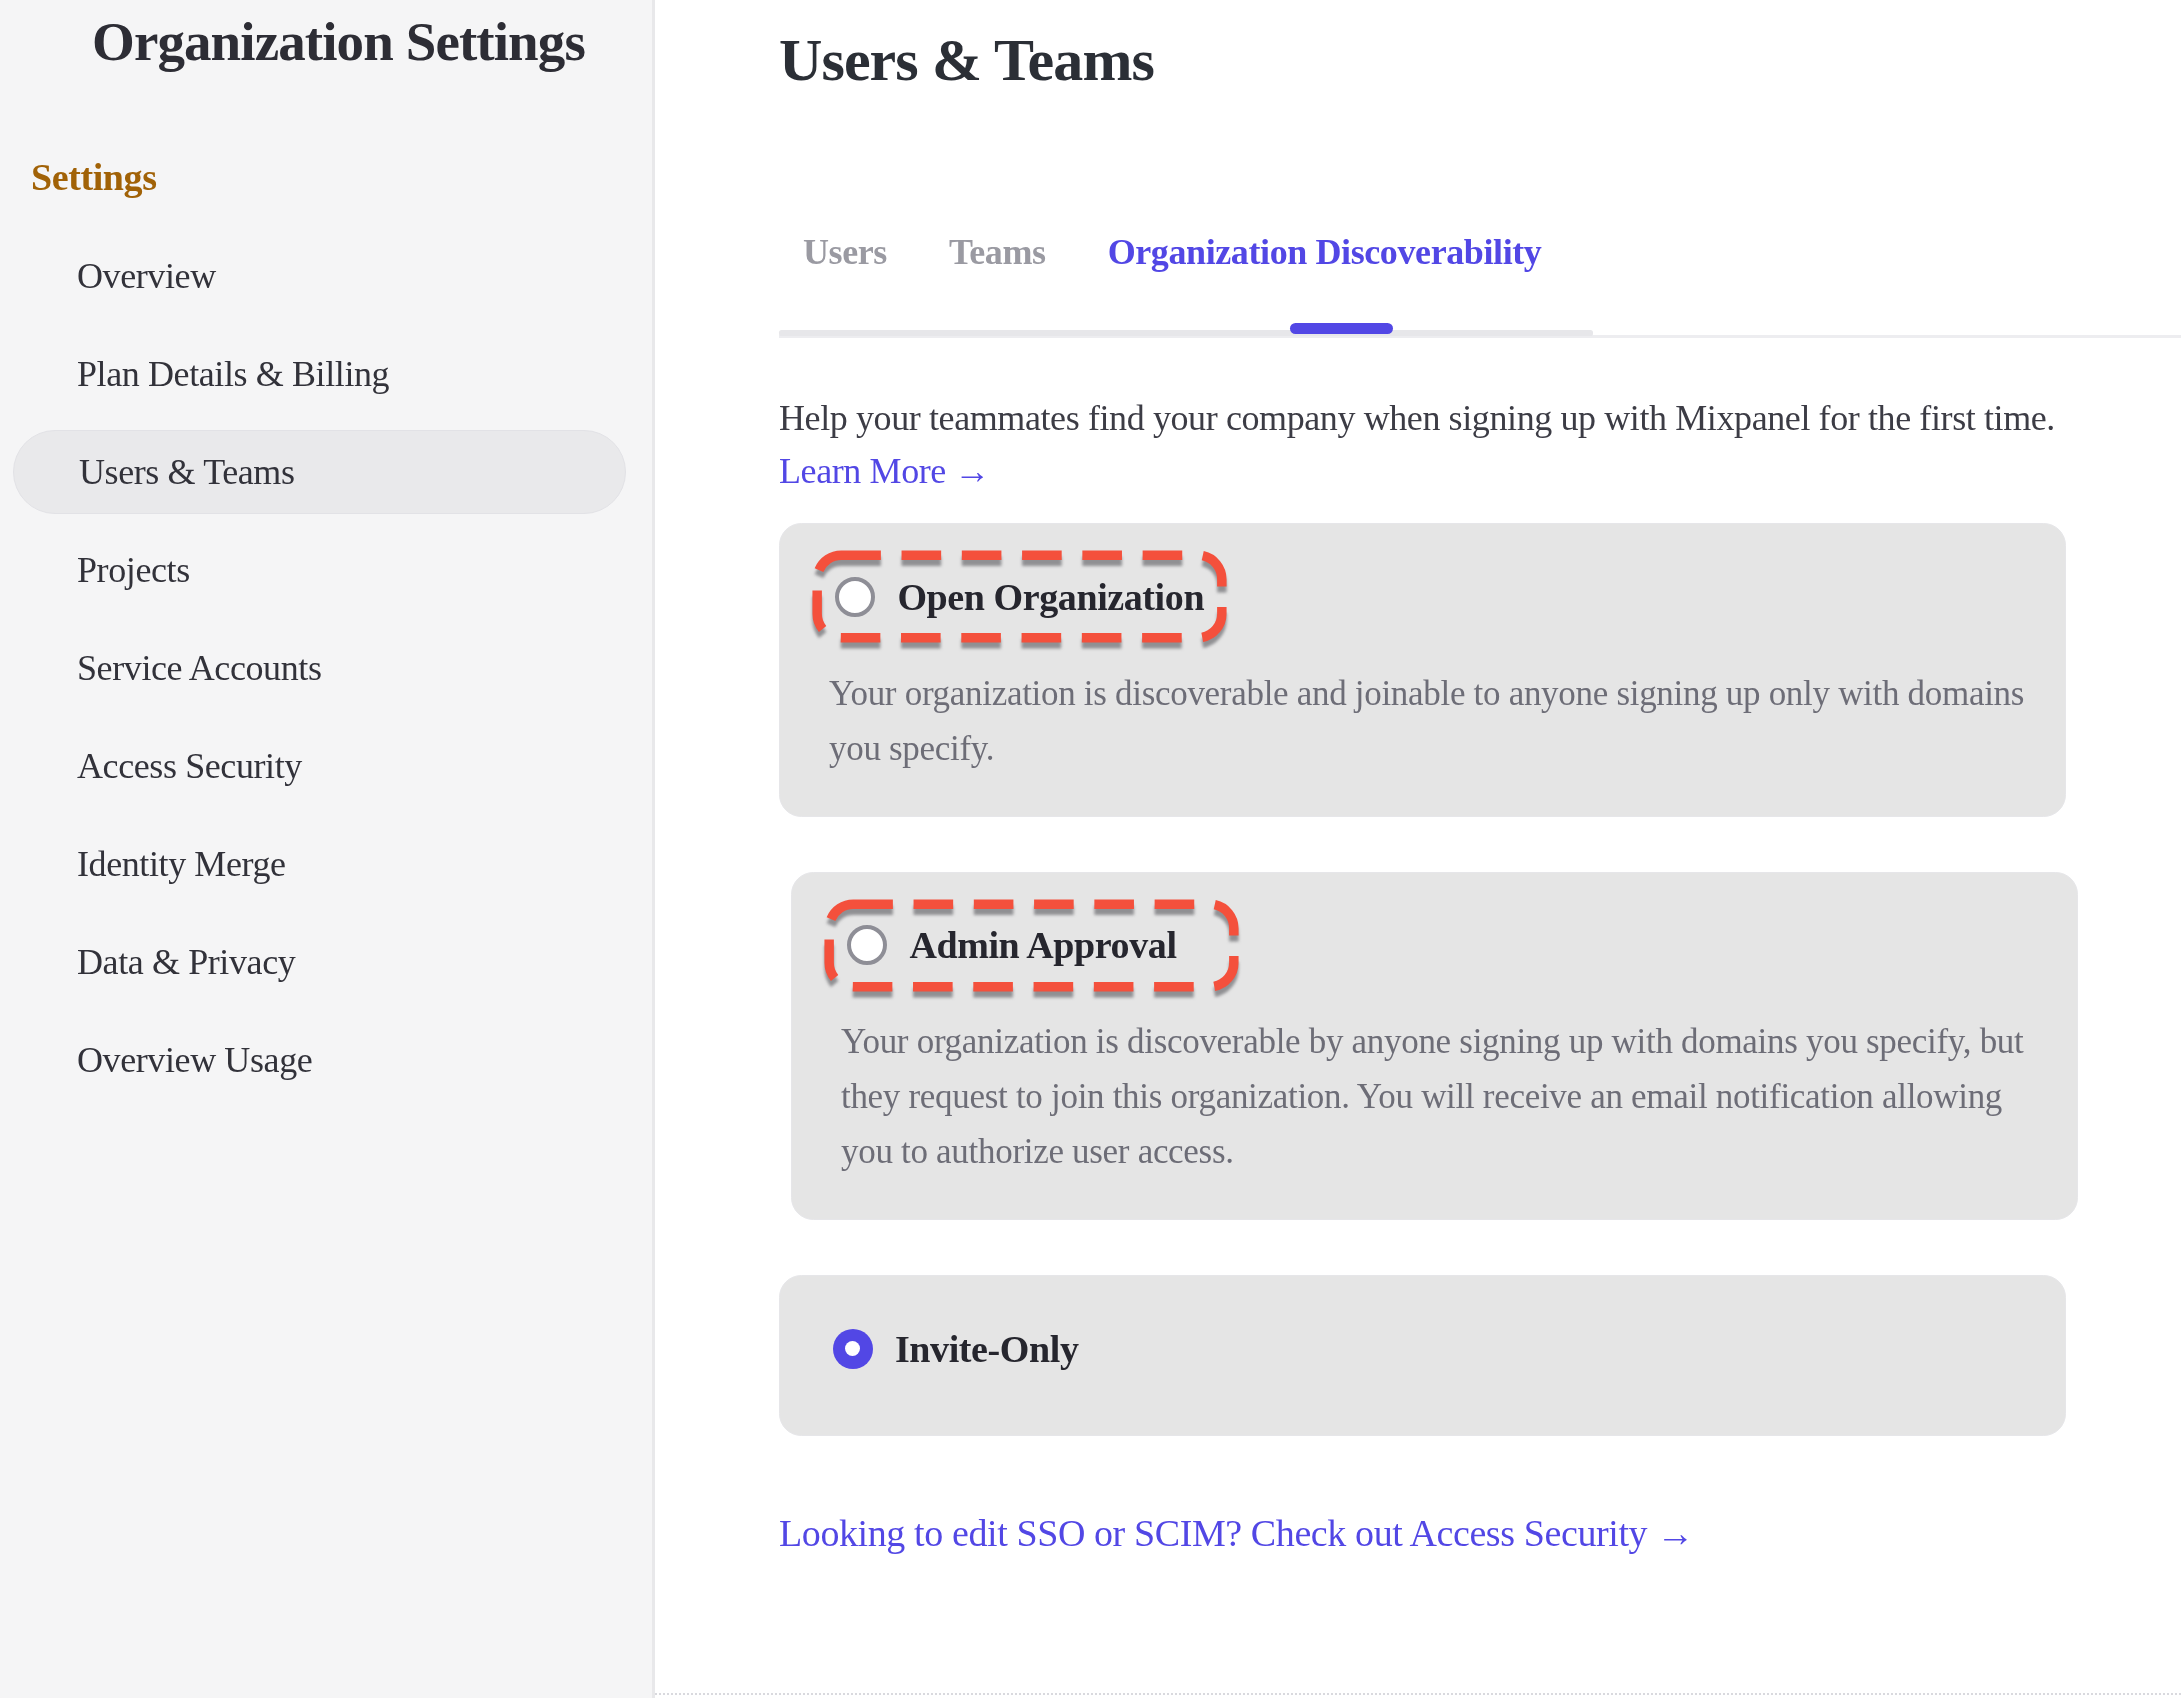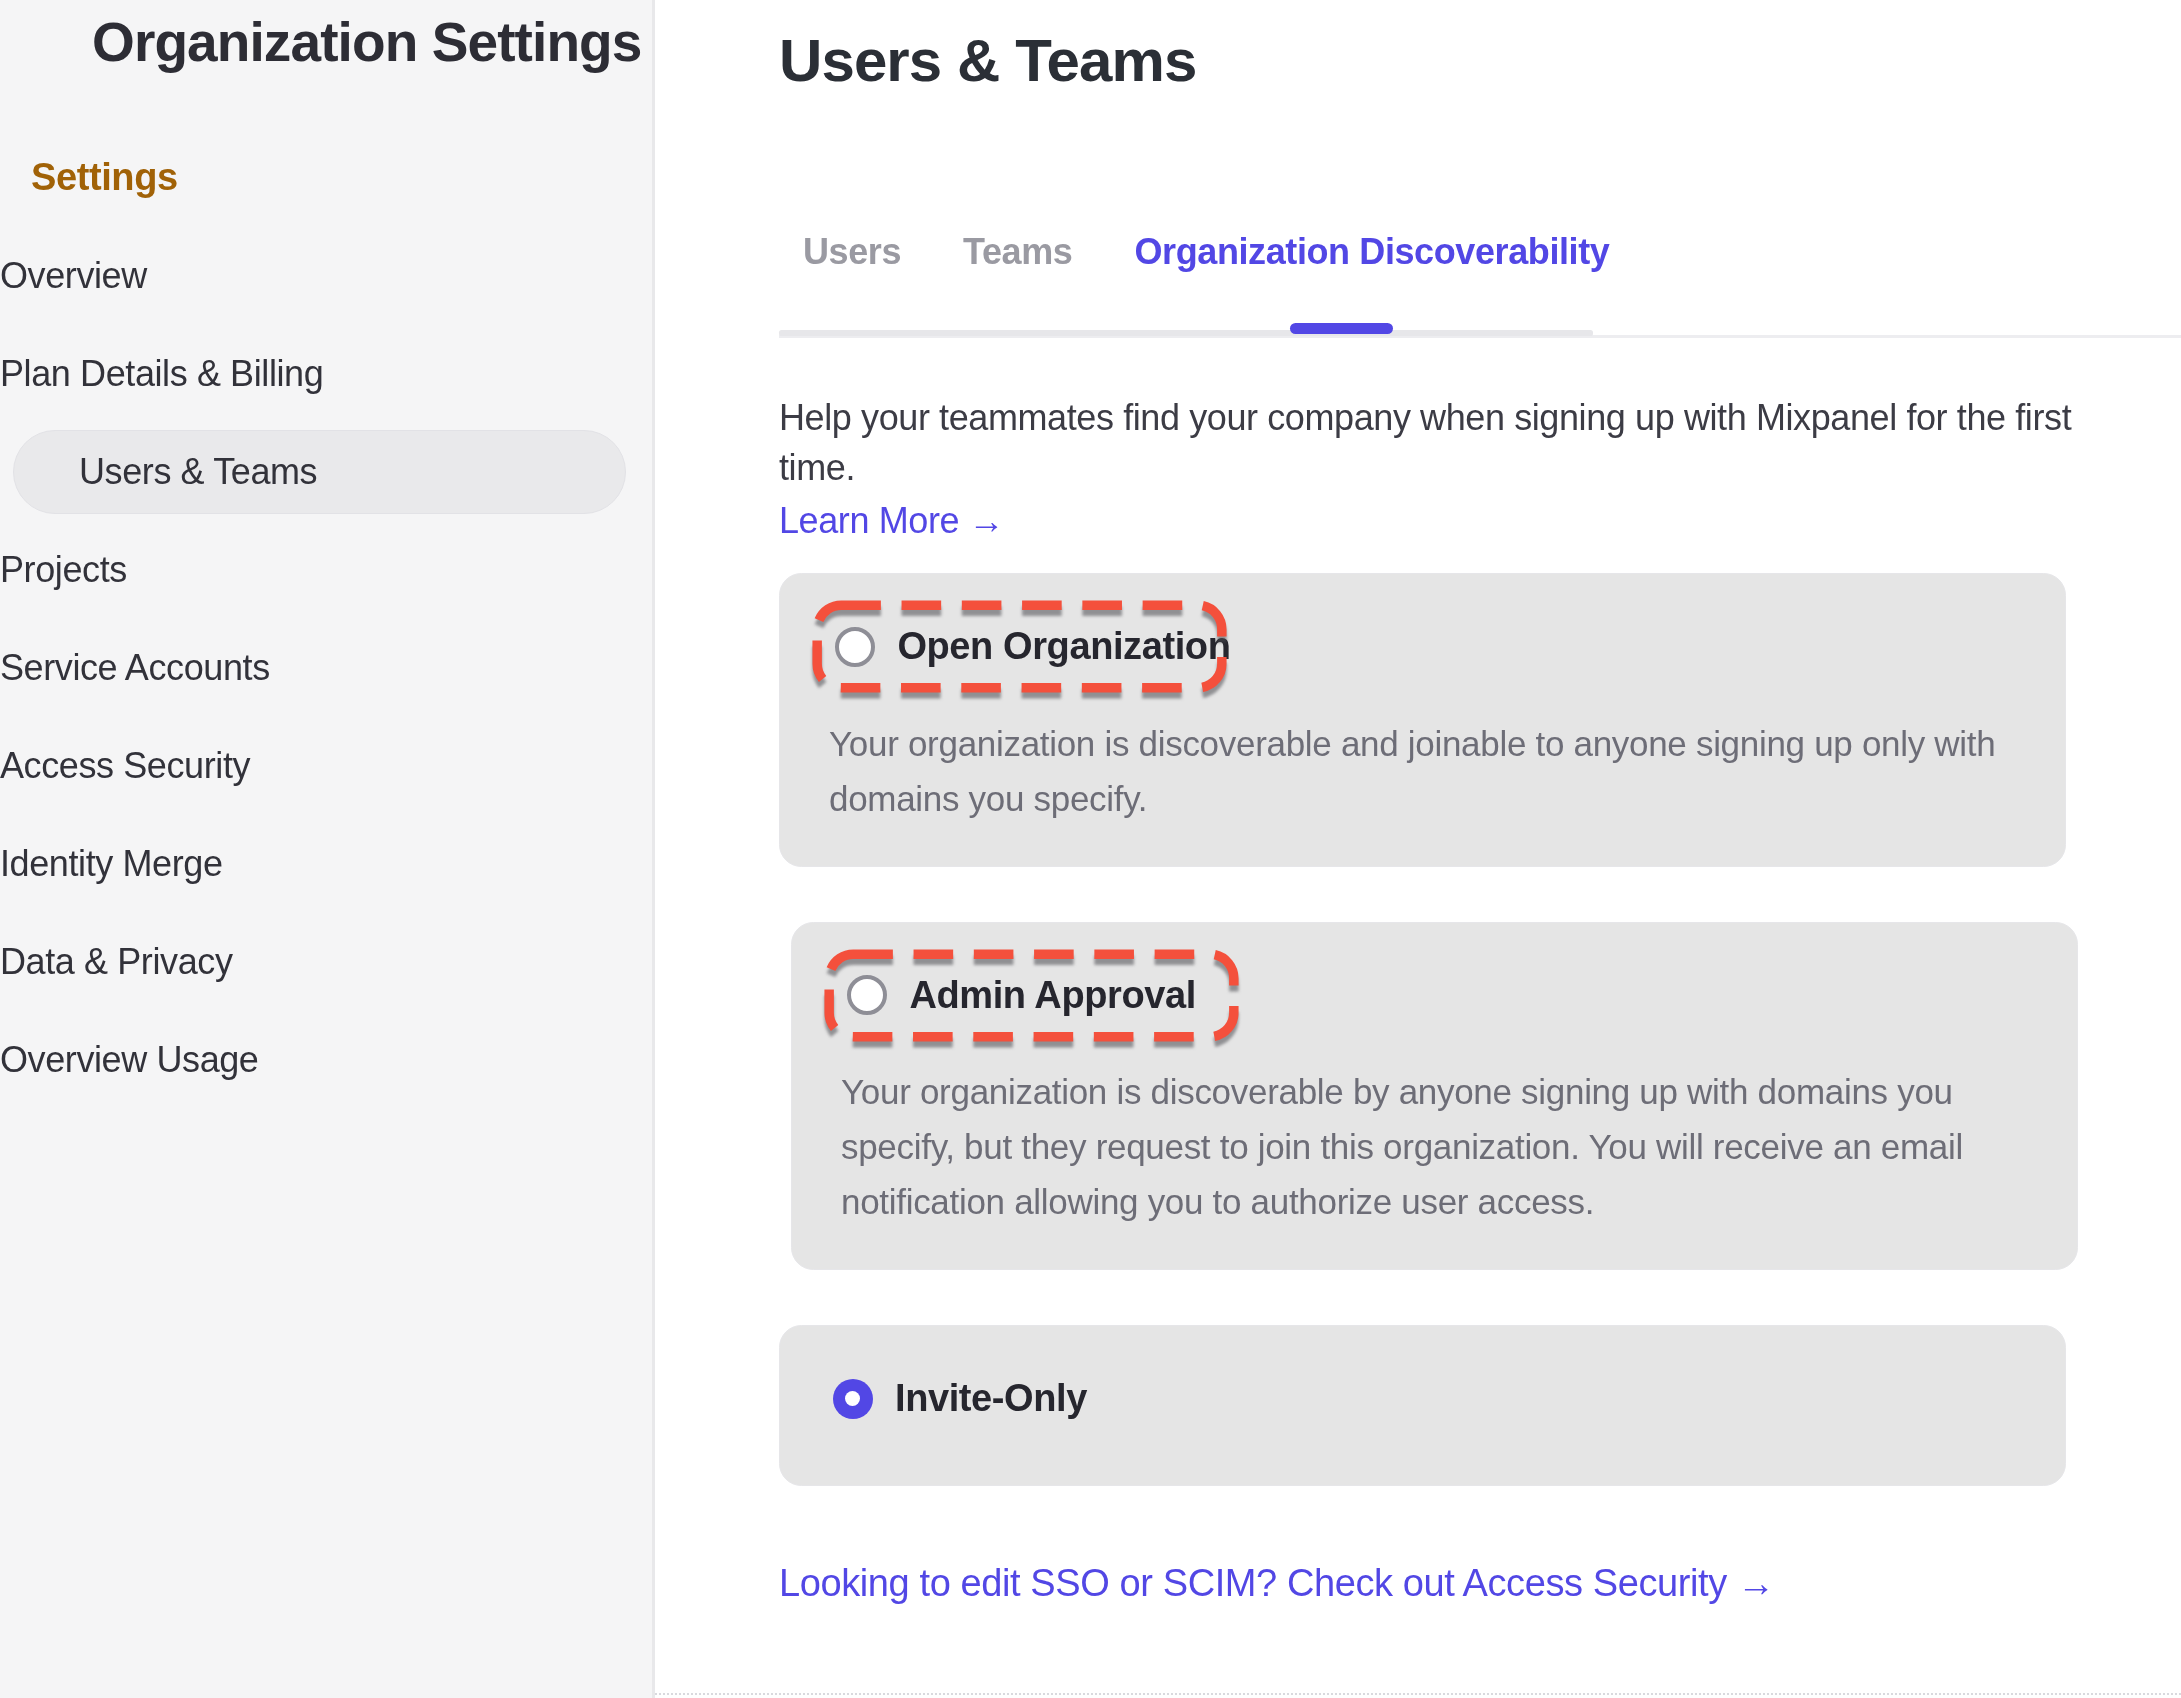--- a/index.html
+++ b/index.html
@@ -3,21 +3,21 @@
 <meta charset="utf-8">
 <style>
   * { margin:0; padding:0; box-sizing:border-box; }
   html,body { width:2182px; height:1698px; }
   body {
     font-family:"Liberation Sans", sans-serif;
     background:#ffffff;
     color:#2d2d35;
     overflow:hidden;
   }
-  .page { display:flex; width:2044px; height:1698px; }
+  .page { display:flex; width:2044px; height:1698px;font-family:Liberation Serif, serif; }
 
   
   .sidebar {
     width:655px; height:100%;
     background:#f5f5f6;
     border-right:3.4px solid #e8e8ea;
     flex-shrink:0;
   }
   .sidebar-title {
     margin:10.3px 0 0 92px;
@@ -26,20 +26,21 @@
   }
   .section-label {
     margin:82px 0 8px 31px;
     font-size:38px; line-height:43px; font-weight:700;
     color:#a16207; letter-spacing:-0.4px;
   }
   .side-nav { margin-top:27.5px; }
   .side-item {
     height:98px;
     display:flex; align-items:center;
+    padding-left:77px;
     font-size:36px; font-weight:500; color:#32323a;
     letter-spacing:-0.4px;
     cursor:pointer;
   }
   .side-item.active {
     height:84px;
     margin:6.9px 26px 6.9px 13px;
     padding-left:65px;
     background:#e9e9eb;
     border:1.7px solid #e2e2e6;

